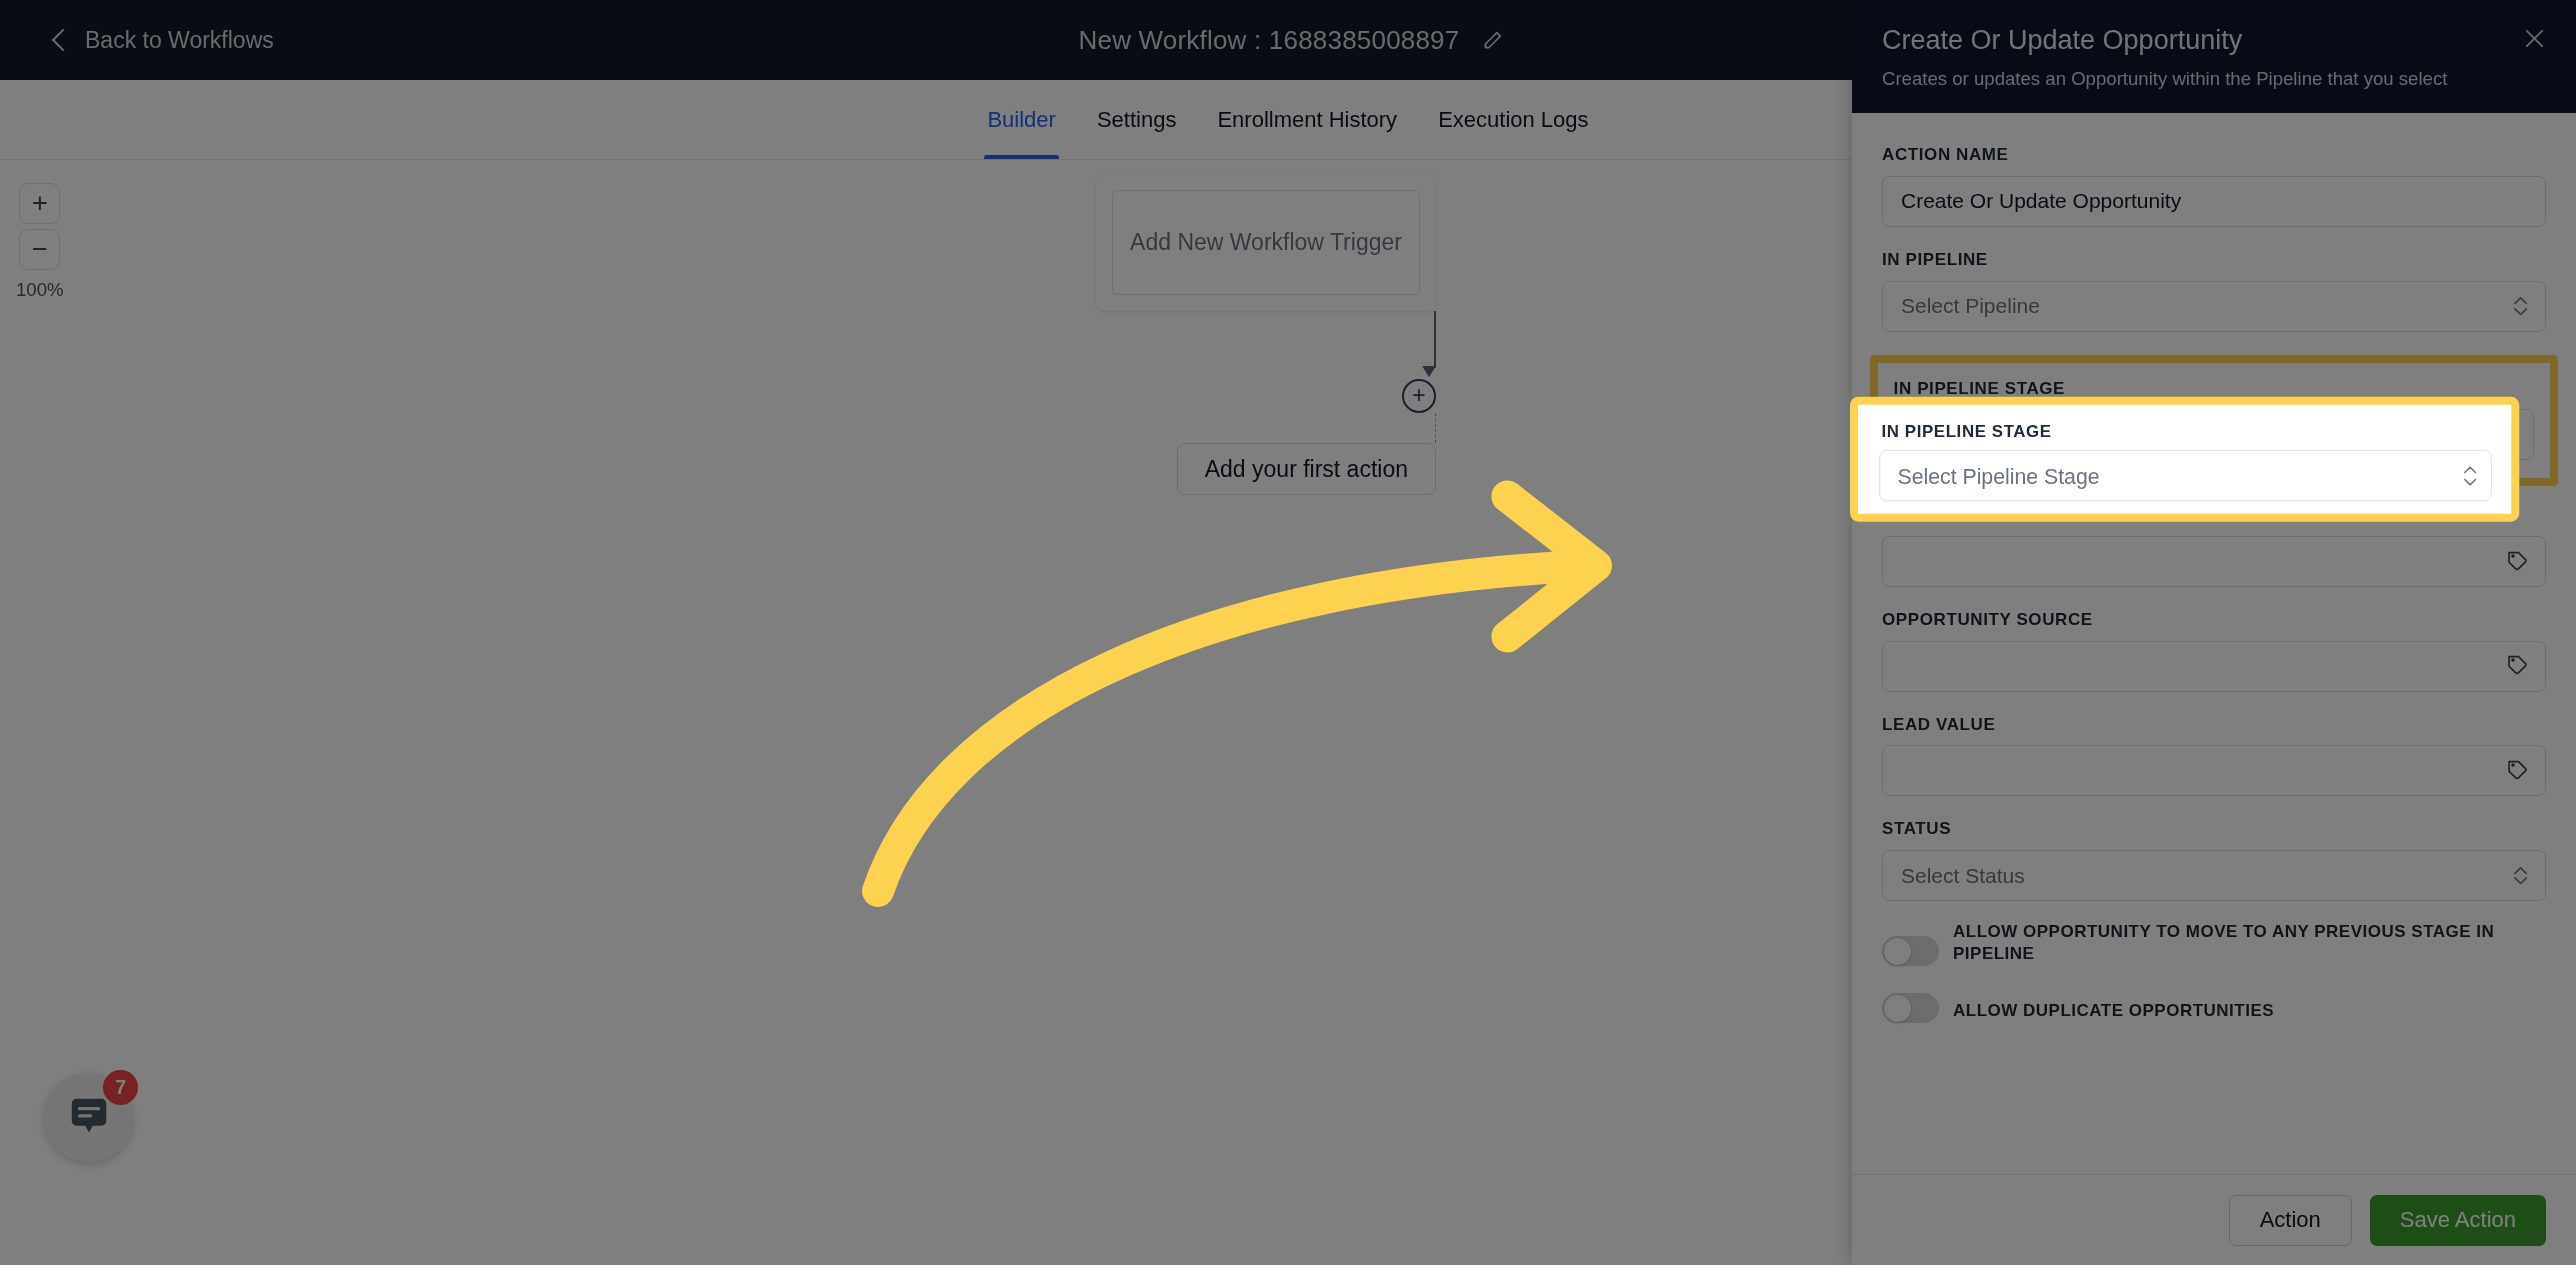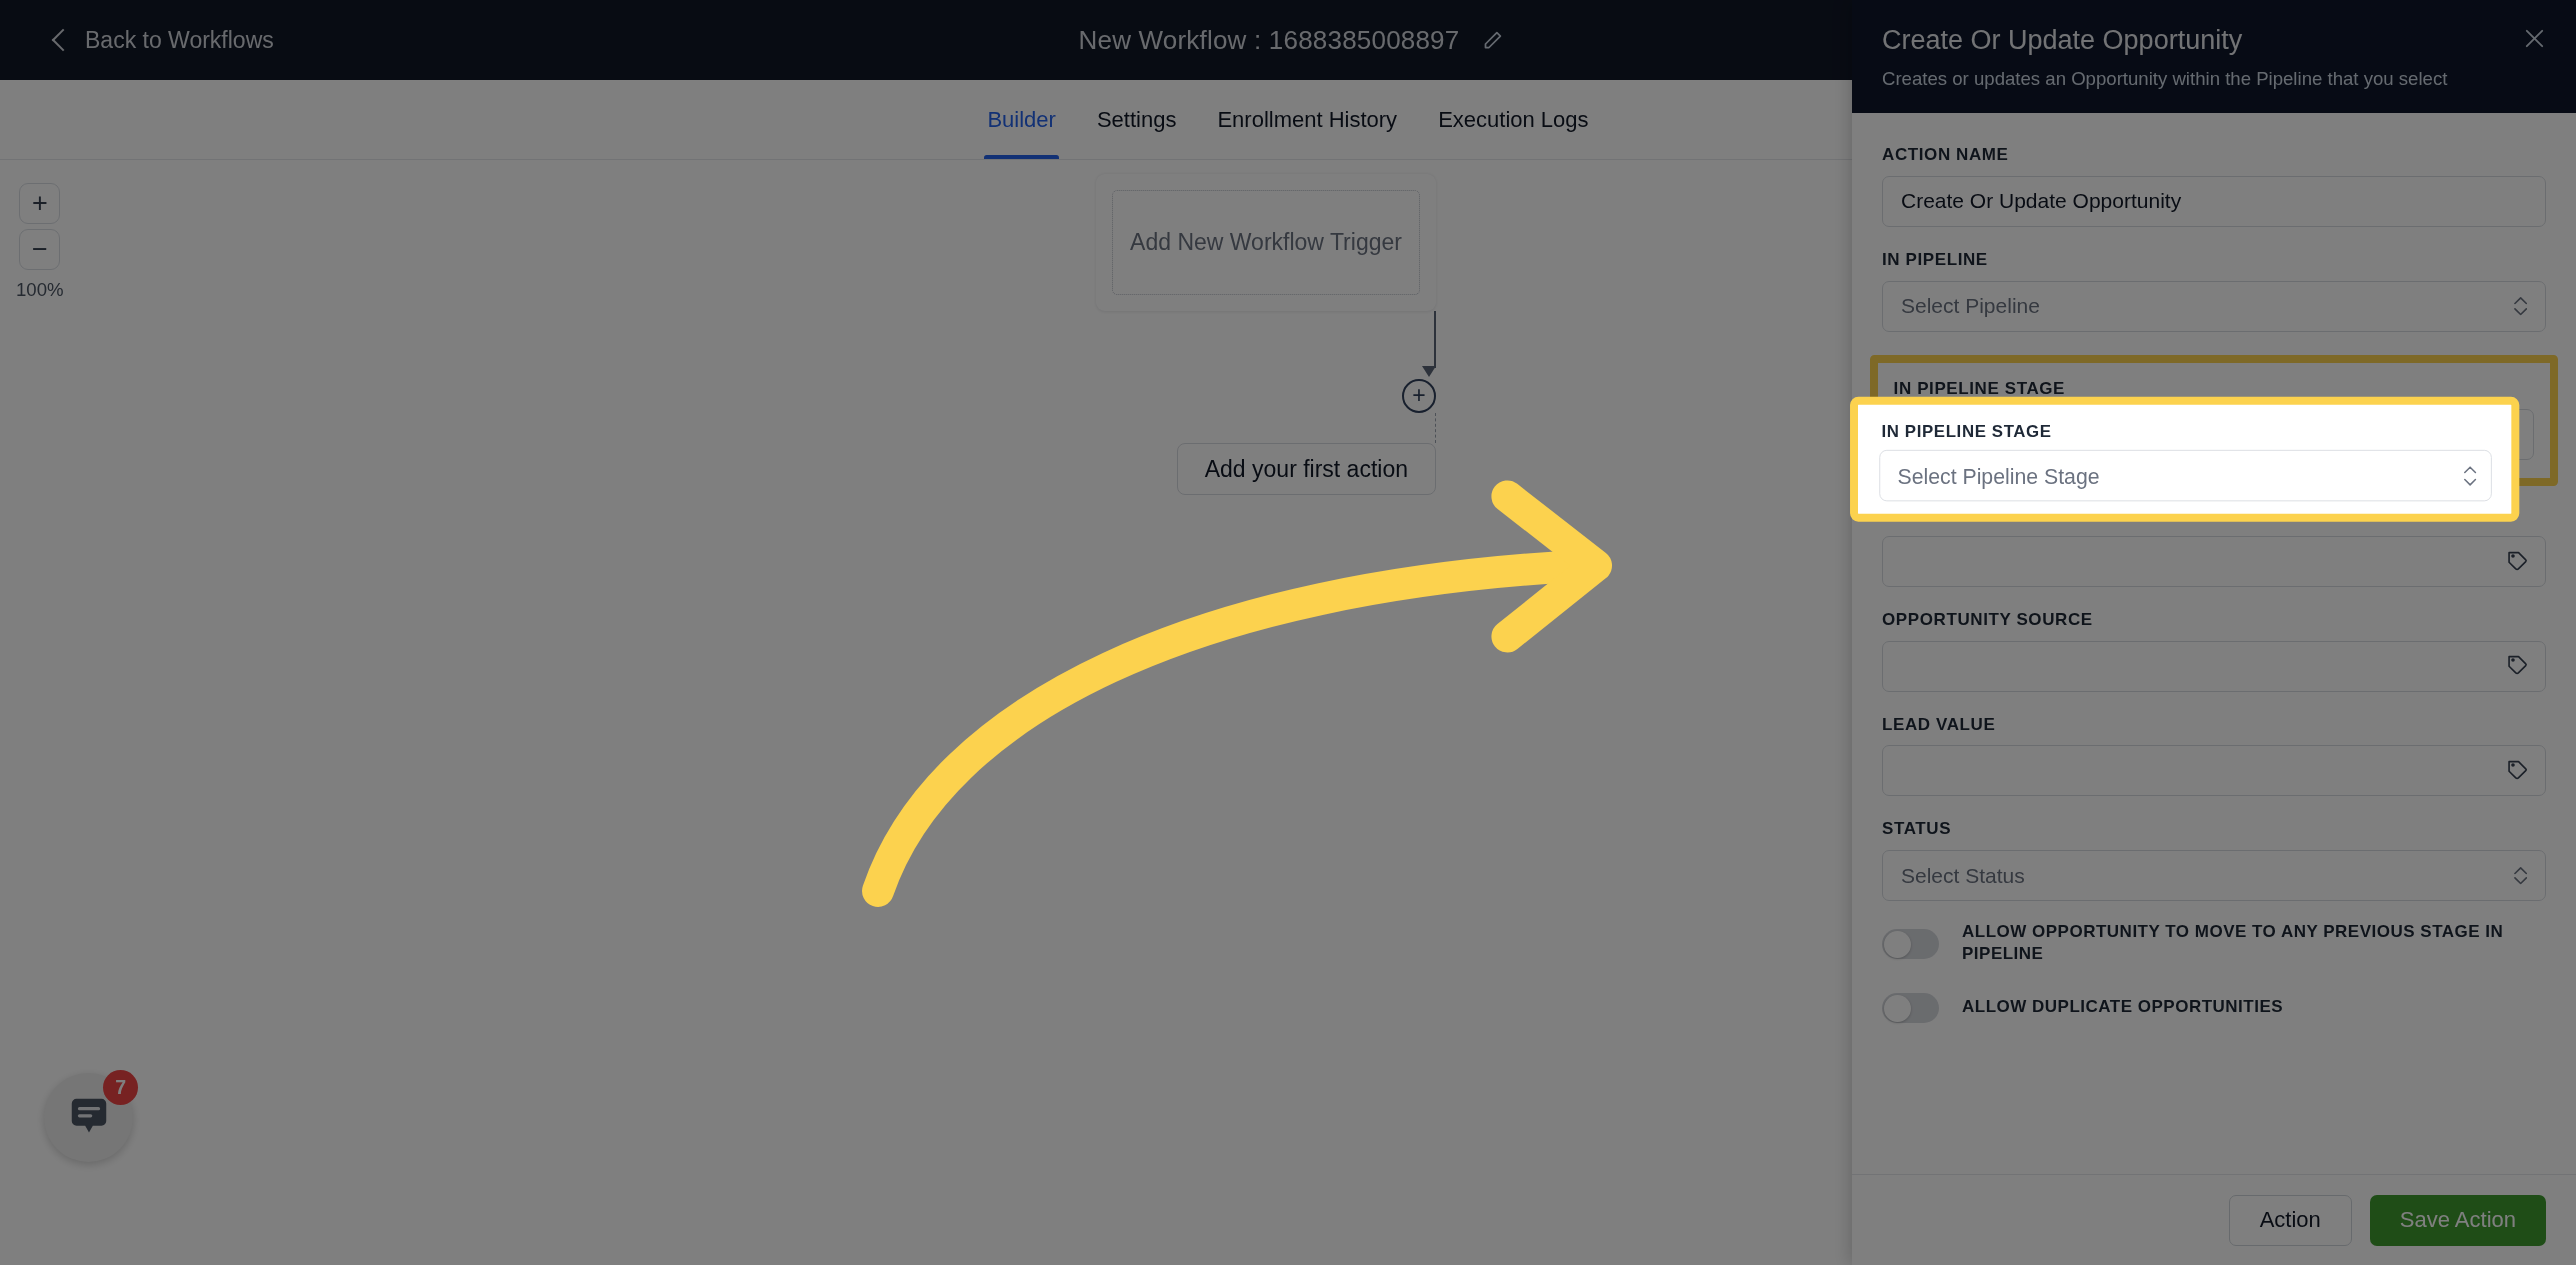--- a/index.html
+++ b/index.html
@@ -210,21 +210,21 @@
     border-radius: 4.4px;
     background: #ffffff;
     padding: 16px 16px 18px 16px;
     margin: 0 -12.4px 19.5px -12.4px;
     position: relative;
     z-index: 30;
   }
   .highlight-box .flabel { margin-bottom: 10.6px; }
 
   
-  .toggle-row { display: flex; align-items: center; gap: 23px; margin-bottom: 25px; }
+  .toggle-row { display: flex; align-items: flex-end; gap: 14px; margin-bottom: 25px; }
   .toggle {
     flex: 0 0 auto; width: 57px; height: 30px; border-radius: 15px;
     background: #d5d8dd; position: relative; cursor: pointer; margin-top: 1.8px;
   }
   .toggle .knob {
     position: absolute; top: 1.8px; left: 1.8px;
     width: 27px; height: 27px; border-radius: 50%;
     background: #ffffff; box-shadow: 0 0.9px 2.7px rgba(0,0,0,.22);
   }
   .toggle-label {

